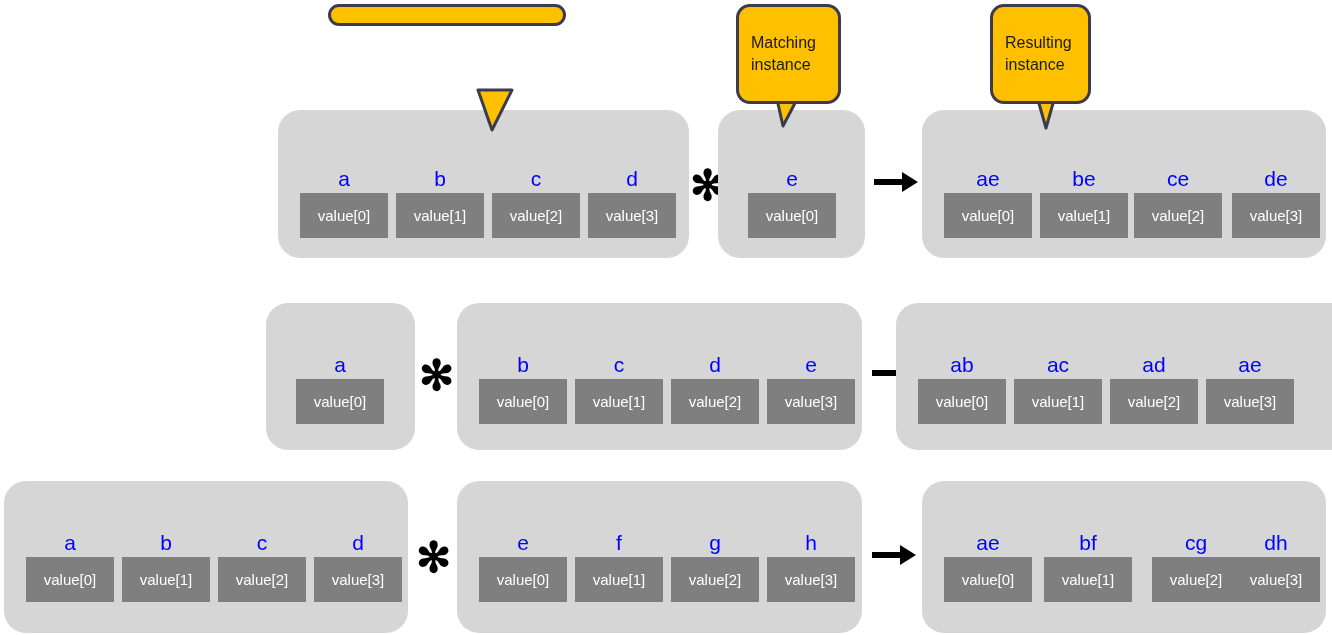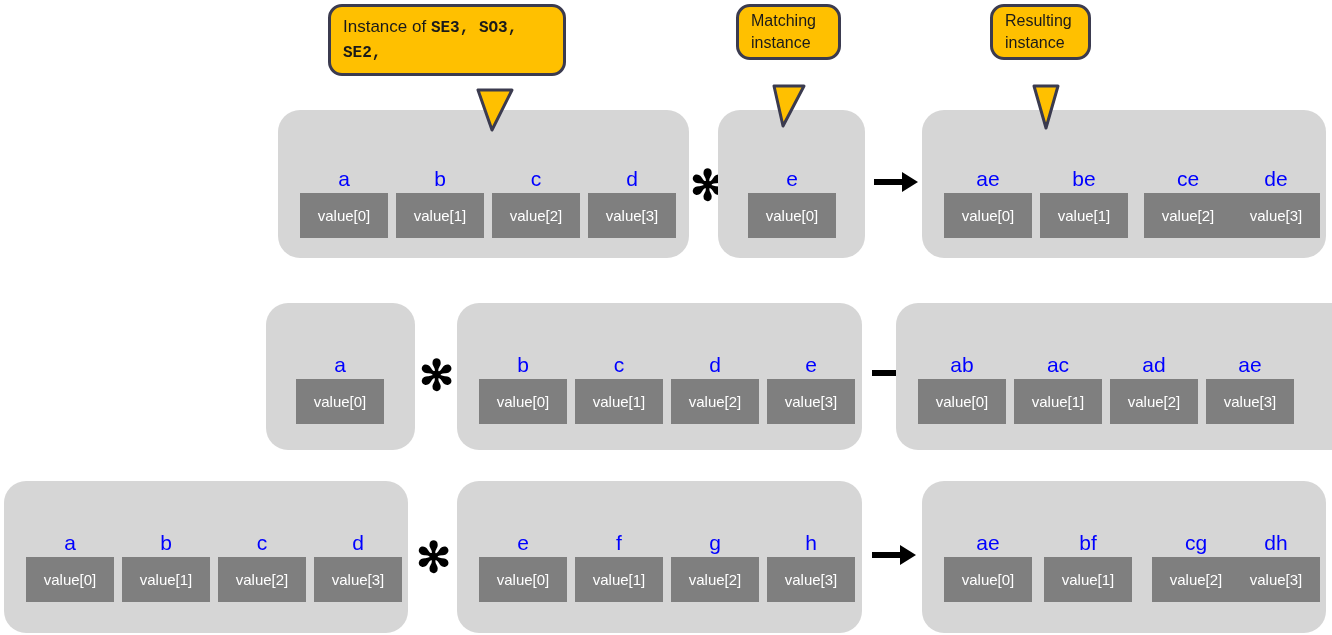--- a/index.html
+++ b/index.html
@@ -82,21 +82,21 @@
     padding: 8px 12px;
     color: #1a1a1a;
     font-size: 17px;
     line-height: 23px;
     font-family: "Liberation Sans", sans-serif;
     z-index: 2;
   }
   .callout-body.small {
     font-size: 16px;
     line-height: 22px;
-    padding: 3px 12px;
+    padding: 25px 12px;
   }
   .mono {
     font-family: "Liberation Mono", monospace;
     font-weight: bold;
     font-size: 16px;
   }
   .callout-tail {
     position: absolute;
     z-index: 1;
     pointer-events: none;
@@ -144,21 +144,21 @@
 
   <div class="panel" style="left:922px; top:110px; width:404px; height:148px;">
     <div class="cell" style="left:22px; top:57px; width:88px;">
       <div class="cell-label">ae</div>
       <div class="cell-box">value[0]</div>
     </div>
     <div class="cell" style="left:118px; top:57px; width:88px;">
       <div class="cell-label">be</div>
       <div class="cell-box">value[1]</div>
     </div>
-    <div class="cell" style="left:222px; top:57px; width:88px;">
+    <div class="cell" style="left:212px; top:57px; width:88px;">
       <div class="cell-label">ce</div>
       <div class="cell-box">value[2]</div>
     </div>
     <div class="cell" style="left:310px; top:57px; width:88px;">
       <div class="cell-label">de</div>
       <div class="cell-box">value[3]</div>
     </div>
   </div>
 
   <div class="panel" style="left:266px; top:303px; width:149px; height:147px;">
@@ -279,21 +279,20 @@
     </div>
   </div>
 
   <div class="callout" style="left:328px; top:4px;">
     <div class="callout-tail" style="left:140px; top:86px;">
       <svg width="70" height="42" viewBox="0 0 70 42">
         <path d="M10 0 L44 0 L24 40 Z" fill="#ffc000" stroke="#3b3b4f" stroke-width="3" stroke-linejoin="round"></path>
       </svg>
     </div>
     <div class="callout-body" style="width:238px;">
-      <div><span>Instance of </span><span class="mono">SE3, SO3, SE2,</span></div>
     </div>
   </div>
 
   <div class="callout" style="left:736px; top:4px;">
     <div class="callout-tail" style="left:30px; top:82px;">
       <svg width="50" height="42" viewBox="0 0 50 42">
         <path d="M8 0 L38 0 L17 40 Z" fill="#ffc000" stroke="#3b3b4f" stroke-width="3" stroke-linejoin="round"></path>
       </svg>
     </div>
     <div class="callout-body small" style="width:105px;">

